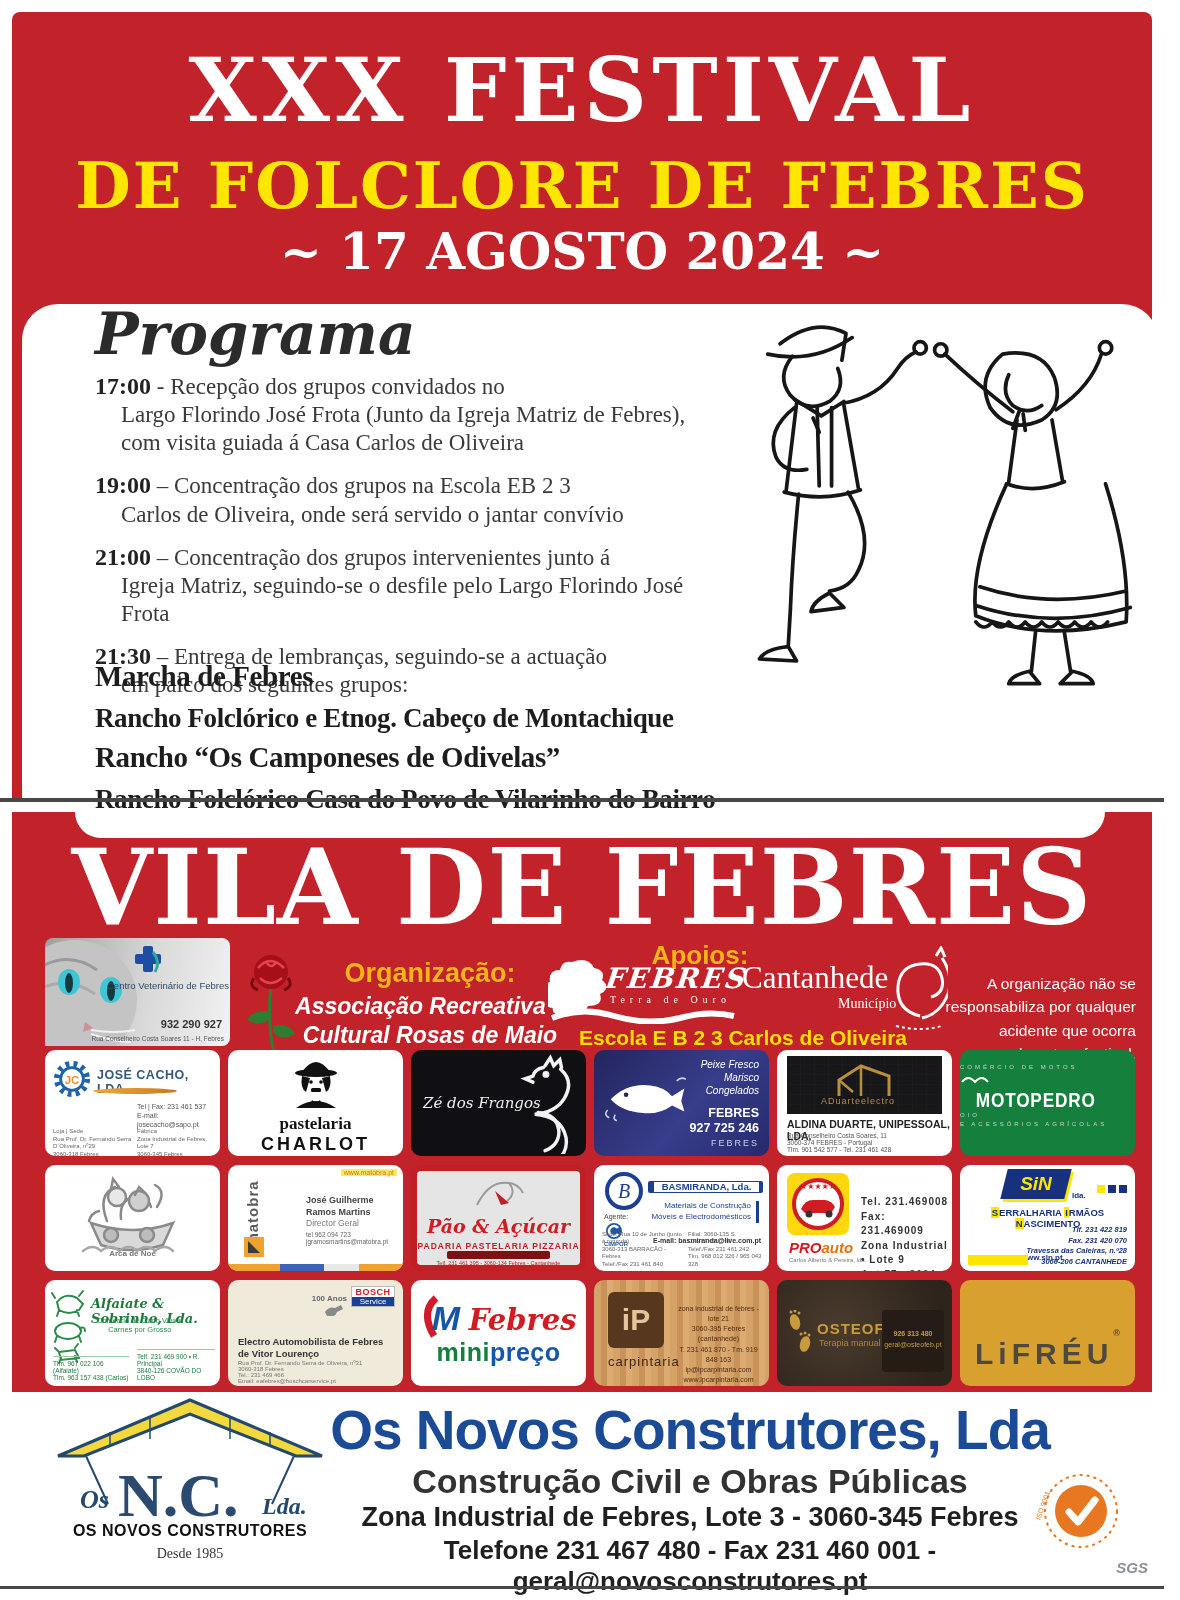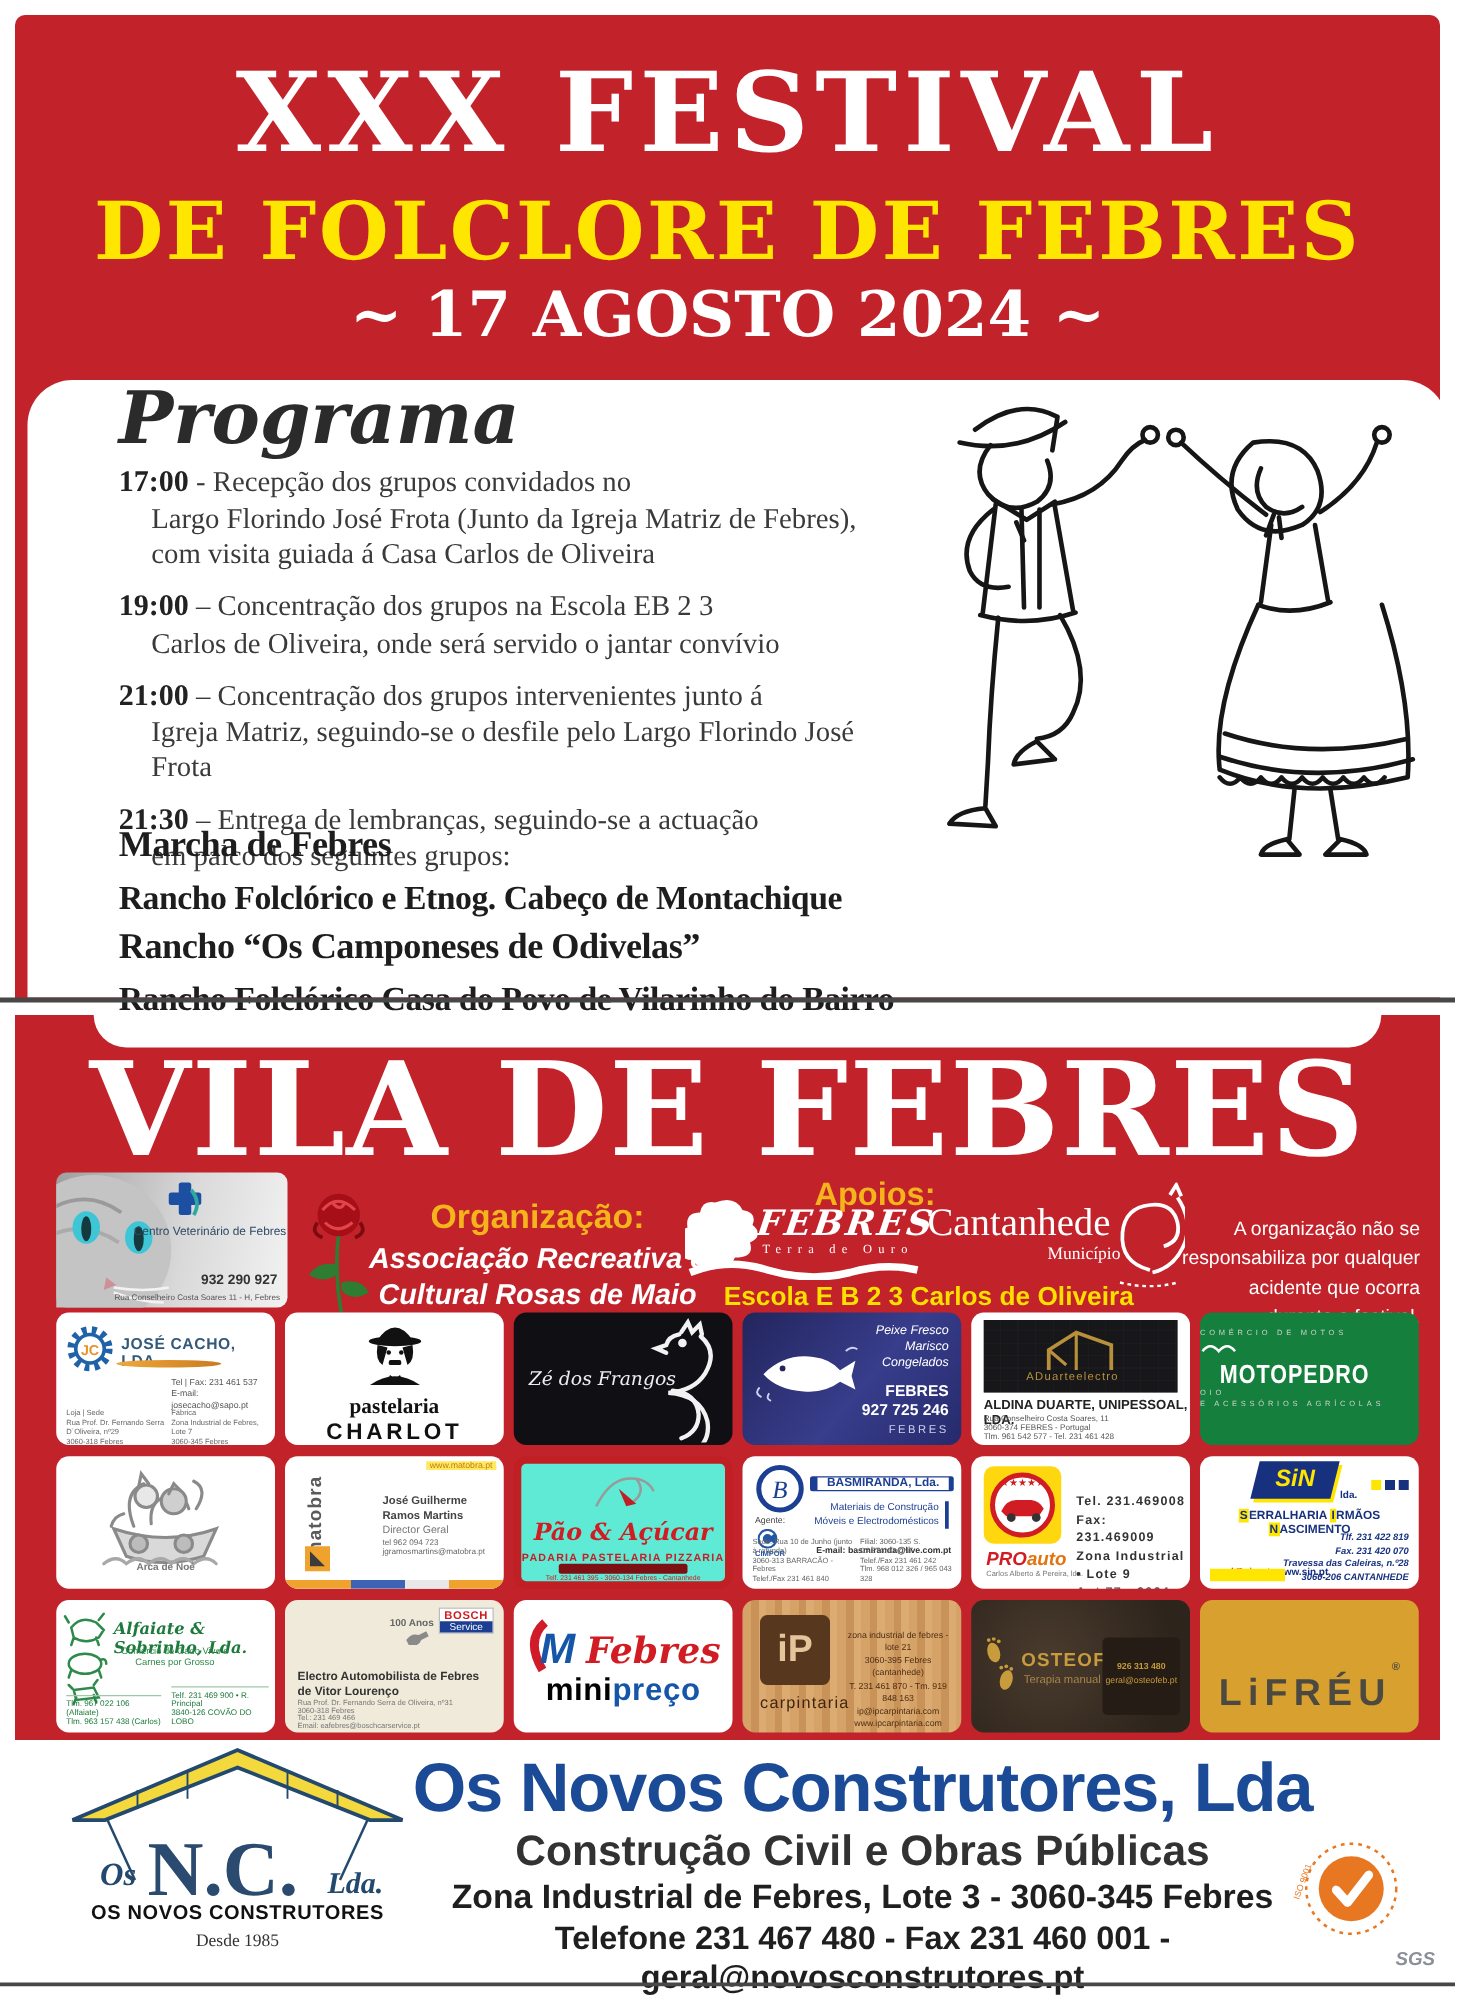--- a/index.html
+++ b/index.html
@@ -80,21 +80,21 @@
   
   .mat-web{position:absolute;right:6px;top:4px;font-size:7px;color:#c47a1a;background:#ffe95e;padding:0 3px;}
   .mat-brand{position:absolute;left:-9px;top:40px;transform:rotate(-90deg);font-weight:bold;font-size:15px;color:#5a5a5a;letter-spacing:1px;}
   .mat-arrow{position:absolute;left:16px;top:72px;width:20px;height:20px;background:#f0a22e;}
   .mat-arrow:before{content:"";position:absolute;left:4px;top:4px;border-left:12px solid #3c3c3c;border-top:12px solid transparent;}
   .mat-person{position:absolute;left:78px;top:30px;font-size:9px;color:#444;font-weight:bold;line-height:1.3;}
   .mat-role{position:absolute;left:78px;top:53px;font-size:8.5px;color:#777;}
   .mat-contact{position:absolute;left:78px;top:66px;font-size:6.5px;color:#666;}
   .mat-bar{position:absolute;left:0;right:0;bottom:0;height:7px;background:linear-gradient(90deg,#f0a22e 0 30%,#3d64b4 30% 55%,#e8e8e8 55% 75%,#f0a22e 75%);}
   
-  .pao{border:6px solid #c01f24;background:#5eead4;}
+  .pao{border:6px solid #c01f24;background:#e5e5e5;}
   .pao-name{position:absolute;left:0;right:0;top:44px;text-align:center;font-family:"DejaVu Serif",serif;font-style:italic;font-weight:bold;font-size:19px;color:#d01c22;}
   .pao-sub{position:absolute;left:0;right:0;top:70px;text-align:center;font-size:8.5px;font-weight:bold;color:#c42025;letter-spacing:1px;}
   .pao-band{position:absolute;left:30px;right:30px;bottom:6px;height:8px;background:#7c1013;border-radius:2px;}
   .pao-foot{position:absolute;left:0;right:0;bottom:-1px;text-align:center;font-size:5.5px;color:#c42025;}
   
   .bas-bar{position:absolute;left:54px;top:16px;right:6px;height:12px;background:#1c3f94;border-radius:2px;}
   .bas-name{position:absolute;left:60px;top:17px;right:10px;background:#fff;font-size:9.5px;font-weight:bold;color:#1c3f94;text-align:center;height:10px;line-height:10px;}
   .bas-desc{position:absolute;right:10px;top:36px;text-align:right;font-size:8px;color:#1c3f94;border-right:3px solid #1c3f94;padding-right:5px;line-height:1.35;}
   .bas-email{position:absolute;right:8px;top:72px;font-size:7px;font-weight:bold;color:#333;}
   .bas-agente{position:absolute;left:10px;top:48px;font-size:7px;color:#444;}
@@ -127,21 +127,21 @@
   .ele{background:#efeada;}
   .ele-name{position:absolute;left:10px;top:56px;font-size:9.5px;font-weight:bold;color:#333;line-height:1.3;}
   .ele-addr{position:absolute;left:10px;top:80px;font-size:6px;color:#777;}
   .bosch{position:absolute;right:8px;top:6px;width:42px;text-align:center;border:1px solid #bbb;background:#fff;}
   .bosch .b1{font-size:9px;font-weight:bold;color:#d01c22;letter-spacing:0.5px;}
   .bosch .b2{font-size:8px;color:#fff;background:#1c3f94;}
   .anos{position:absolute;right:56px;top:14px;font-size:8px;color:#666;font-weight:bold;}
   
   .mp-feb{font-family:"DejaVu Serif",serif;font-style:italic;font-weight:bold;font-size:29px;color:#d01c22;}
   .mp-line2{position:absolute;left:0;right:0;top:58px;text-align:center;font-weight:bold;font-size:25px;letter-spacing:0.5px;}
-  .mp-line2 .m1{color:#000000;margin-top:12px;}
+  .mp-line2 .m1{color:#15803d;margin-top:12px;}
   .mp-line2 .m2{color:#1656a8;}
   
   .ip{background:repeating-linear-gradient(90deg,#d5a268 0 7px,#c89258 7px 13px,#dcab72 13px 19px);}
   .ip-logo{position:absolute;left:14px;top:12px;width:56px;height:56px;background:#57381f;border-radius:6px;color:#e4c49a;text-align:center;font-weight:bold;font-size:30px;line-height:56px;}
   .ip-name{position:absolute;left:14px;top:74px;font-size:13px;color:#40260f;letter-spacing:1px;}
   .ip-contact{position:absolute;left:80px;top:24px;right:6px;text-align:center;font-size:7px;color:#4e2e14;line-height:1.45;}
   
   .ost{background:radial-gradient(circle at 35% 45%,#4a3b2d,#2d241c 80%);}
   .ost-name{position:absolute;left:40px;top:40px;font-size:15px;font-weight:bold;color:#c89b3c;letter-spacing:1px;}
   .ost-sub{position:absolute;left:42px;top:58px;font-size:9px;color:#a8854a;}

